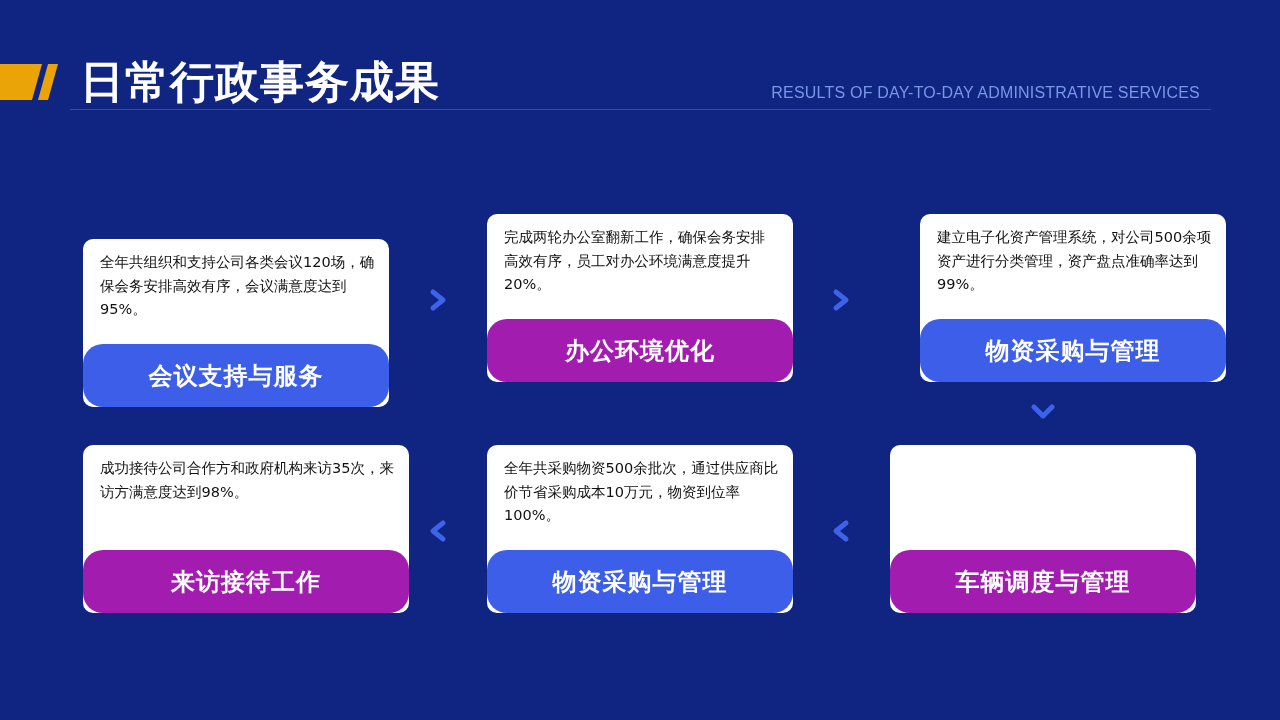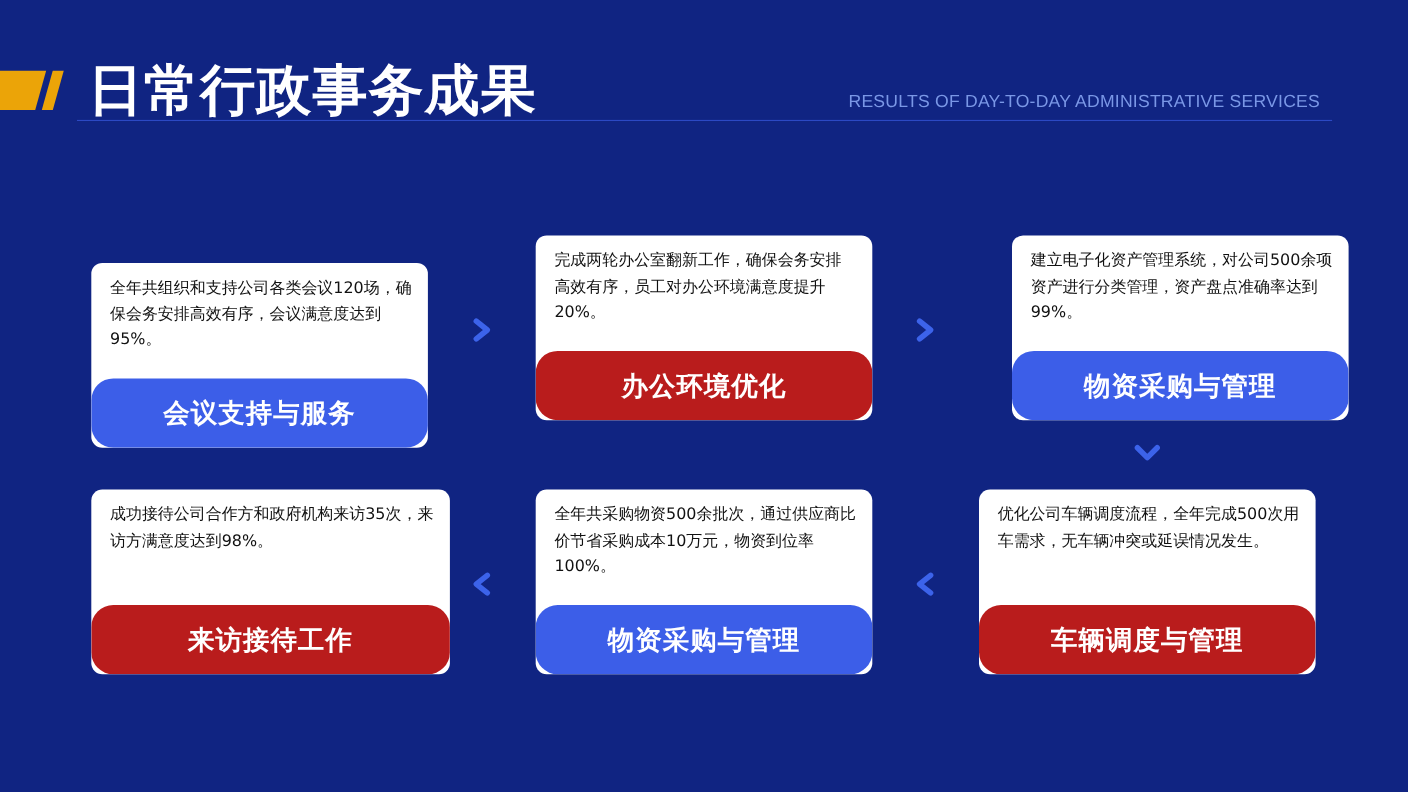--- a/index.html
+++ b/index.html
@@ -7,21 +7,21 @@
       width: 1280px; height: 720px; overflow: hidden;
       background: #102482;
       font-family: "DejaVu Sans", "Liberation Sans", sans-serif;
       position: relative;
     }
     .accent-bar {
       position: absolute; left: 0; top: 64px; width: 60px; height: 36px;
     }
     .title {
       position: absolute; left: 80px; top: 58px;
-      color: #ffffff; font-size: 50px; font-weight: bold; letter-spacing: 1px;
+      color: #ffffff; font-size: 44px; font-weight: bold; letter-spacing: 1px;
       line-height: 48px;
     }
     .subtitle {
       position: absolute; right: 80px; top: 84px;
       color: #7a97e6; font-family: "Liberation Sans", sans-serif; font-size: 16px;
       letter-spacing: 0.2px;
     }
     .rule {
       position: absolute; left: 70px; top: 109px; width: 1141px; height: 1px;
       background: #2c49c4;
@@ -35,21 +35,21 @@
       font-size: 14.5px; line-height: 23.5px; color: #111111;
     }
     .card .label {
       position: absolute; left: 0; right: 0; bottom: 0; height: 63px;
       border-radius: 20px;
       color: #ffffff; font-size: 24px; font-weight: bold;
       display: flex; align-items: center; justify-content: center;
       letter-spacing: 1px;
     }
     .label.blue { background: #3c5ee8; }
-    .label.orange { background: #b91c1c; }
+    .label.orange { background: #a21caf; }
     .arrow { position: absolute; width: 24px; height: 24px; }
   </style>
 </head>
 <body>
 
 <svg class="accent-bar" viewBox="0 0 60 36">
   <polygon points="0,0 42,0 32,36 0,36" fill="#eba408"></polygon>
   <polygon points="48,0 58,0 48,36 38,36" fill="#eba408"></polygon>
 </svg>
 <div class="title">日常行政事务成果</div>
@@ -63,21 +63,20 @@
 <div class="card" style="left:487px; top:214px;">
   <div class="desc">完成两轮办公室翻新工作，确保会务安排高效有序，员工对办公环境满意度提升20%。</div>
   <div class="label orange">办公环境优化</div>
 </div>
 <div class="card" style="left:920px; top:214px;">
   <div class="desc">建立电子化资产管理系统，对公司500余项资产进行分类管理，资产盘点准确率达到99%。</div>
   <div class="label blue">物资采购与管理</div>
 </div>
 
 <div class="card" style="left:890px; top:445px;">
-  <div class="desc">优化公司车辆调度流程，全年完成500次用车需求，无车辆冲突或延误情况发生。</div>
   <div class="label orange">车辆调度与管理</div>
 </div>
 <div class="card" style="left:487px; top:445px;">
   <div class="desc">全年共采购物资500余批次，通过供应商比价节省采购成本10万元，物资到位率100%。</div>
   <div class="label blue">物资采购与管理</div>
 </div>
 <div class="card" style="left:83px; top:445px;padding-left:20px;">
   <div class="desc">成功接待公司合作方和政府机构来访35次，来访方满意度达到98%。</div>
   <div class="label orange">来访接待工作</div>
 </div>

